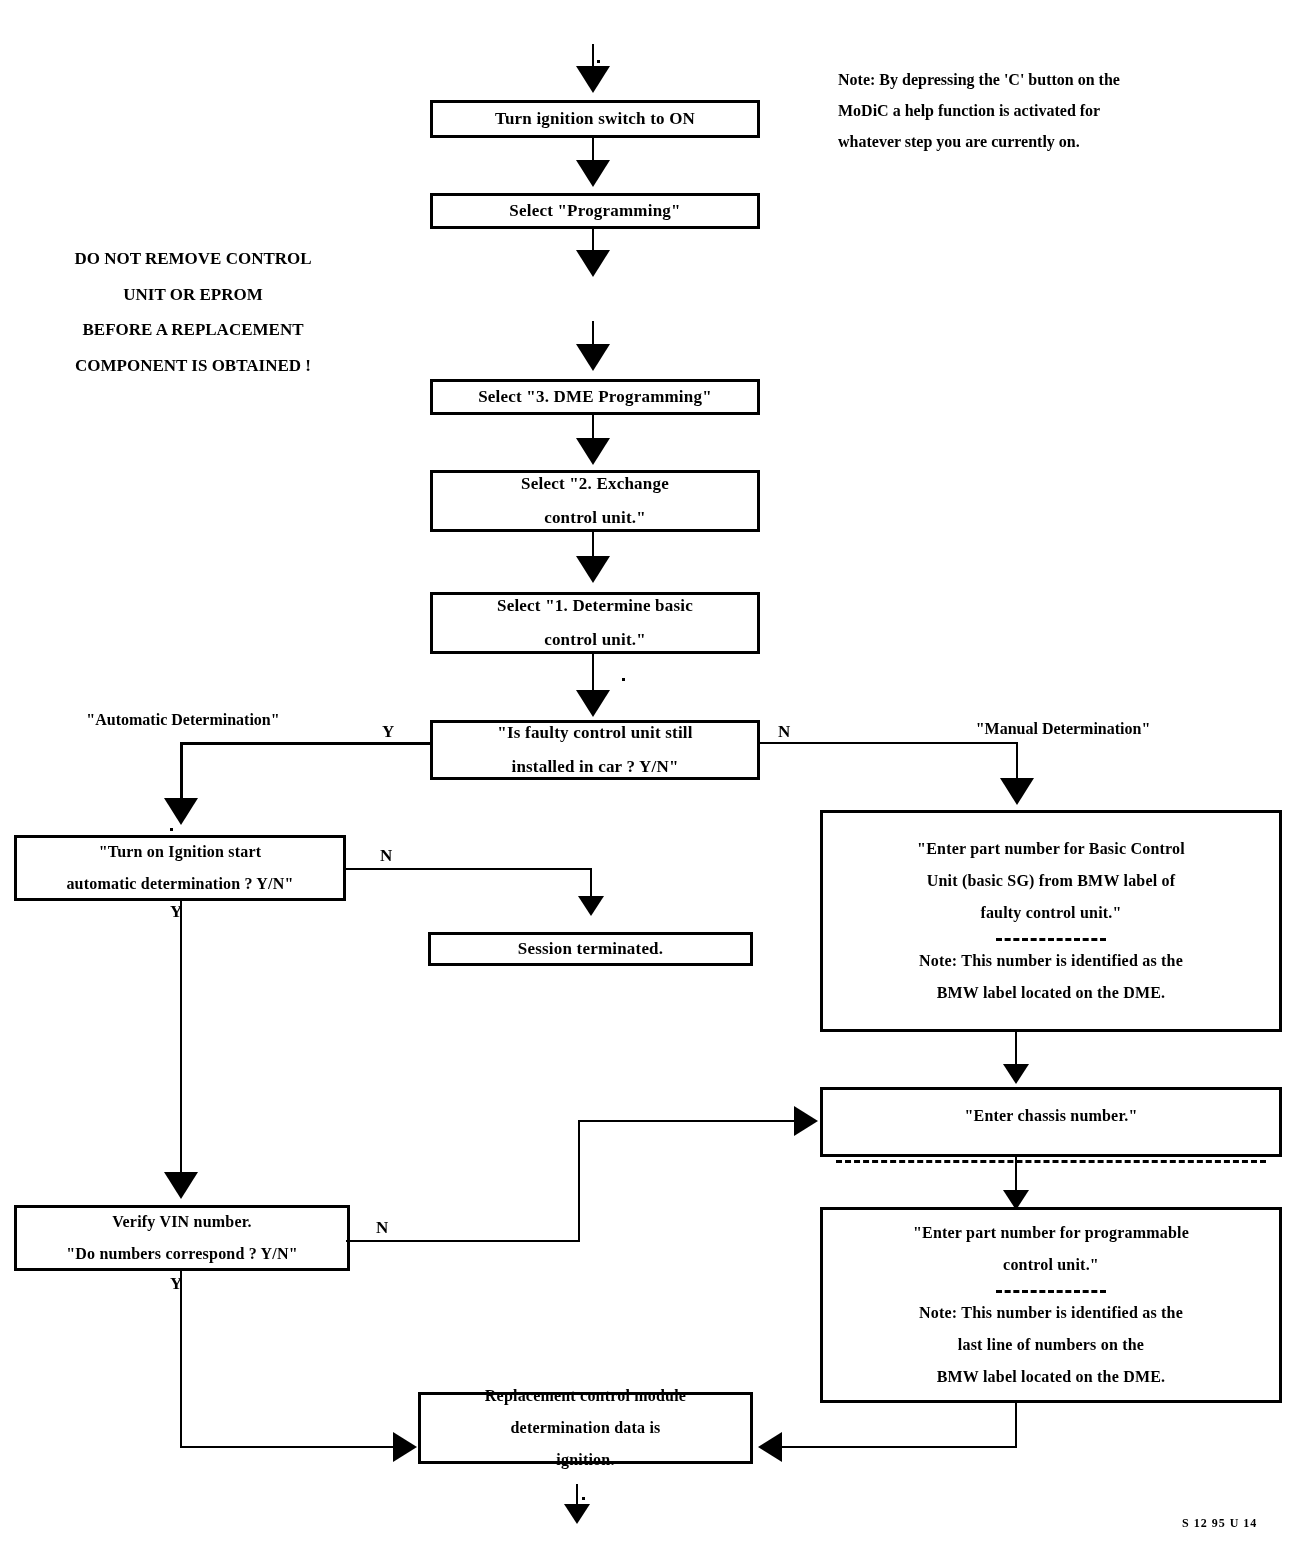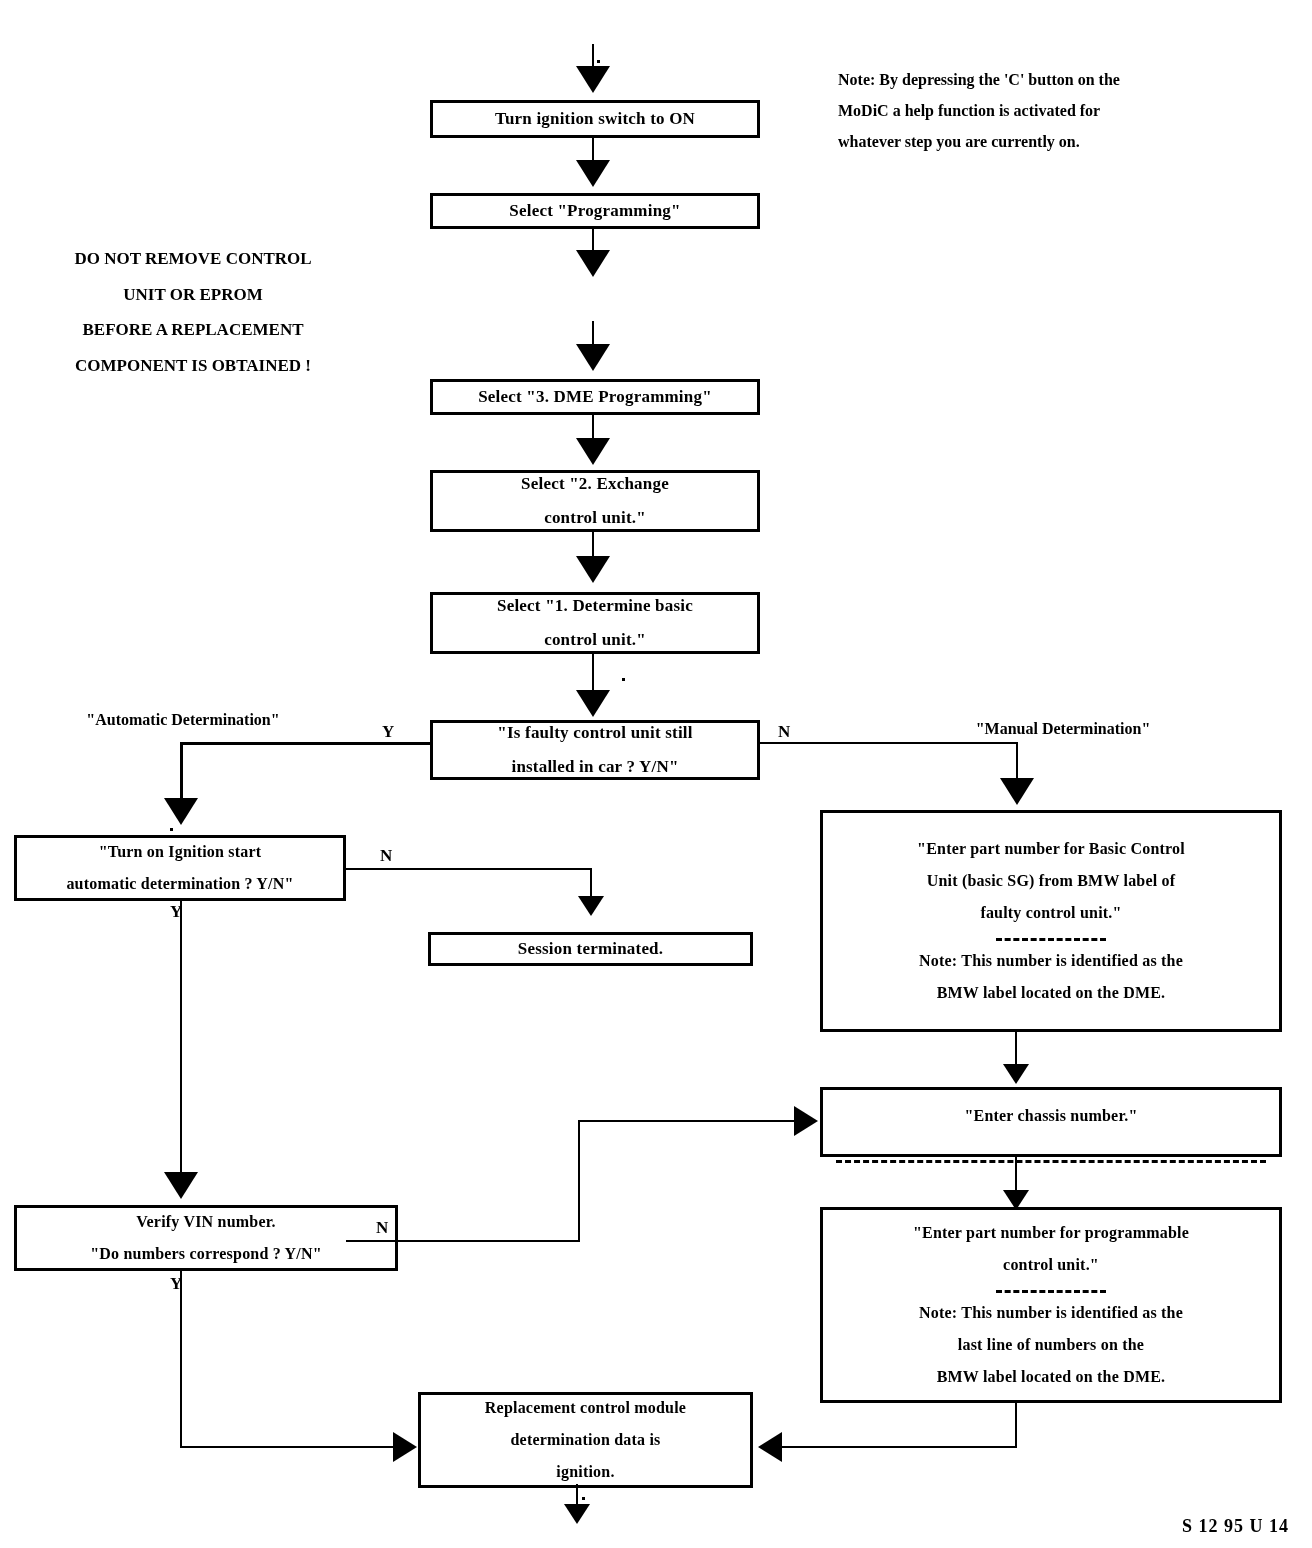--- a/index.html
+++ b/index.html
@@ -55,21 +55,21 @@
   .ftext.left{text-align:left;}
   .edgelabel{
     position:absolute;
     font-weight:bold;
     font-size:17px;
     font-family:"Liberation Serif", serif;
   }
   .footer{
     position:absolute;
     font-weight:bold;
-    font-size:18px;
+    font-size:12px;
     letter-spacing:1px;
   }
   
   .vline{position:absolute;width:2px;background:#000;}
   .hline{position:absolute;height:2px;background:#000;}
   .vline.thick{width:3px;}
   .hline.thick{height:3px;}
   .arrow-down{
     position:absolute;
     width:0;height:0;
@@ -213,37 +213,37 @@
     <span class="sep"></span>
     <span class="ln">Note: This number is identified as the</span>
     <span class="ln">last line of numbers on the</span>
     <span class="ln">BMW label located on the DME.</span>
   </div>
 
   <div class="vline" style="left:1015px;top:1403px;height:44px;"></div>
   <div class="hline" style="left:782px;top:1446px;width:235px;"></div>
   <div class="arrow-left" style="left:758px;top:1432px;"></div>
 
-  <div class="box tall" style="left:14px;top:1205px;width:384px;height:66px;font-size:16px;">
+  <div class="box tall" style="left:14px;top:1205px;width:336px;height:66px;font-size:16px;">
     <span class="ln">Verify VIN number.</span>
     <span class="ln">"Do numbers correspond ? Y/N"</span>
   </div>
 
   <div class="hline" style="left:346px;top:1240px;width:234px;"></div>
   <div class="edgelabel" style="left:376px;top:1218px;">N</div>
   <div class="vline" style="left:578px;top:1120px;height:121px;"></div>
   <div class="hline" style="left:578px;top:1120px;width:220px;"></div>
   <div class="arrow-right" style="left:794px;top:1106px;"></div>
 
   <div class="edgelabel" style="left:170px;top:1274px;">Y</div>
   <div class="vline" style="left:180px;top:1271px;height:177px;"></div>
   <div class="hline" style="left:180px;top:1446px;width:215px;"></div>
   <div class="arrow-right" style="left:393px;top:1432px;"></div>
 
-  <div class="box" style="left:418px;top:1392px;width:335px;height:96px;font-size:16px;line-height:2.0;align-items:center;">
+  <div class="box" style="left:418px;top:1392px;width:335px;height:72px;font-size:16px;line-height:2.0;align-items:center;">
     <span class="ln">Replacement control module</span>
     <span class="ln">determination data is</span>
     <span class="ln">ignition.</span>
   </div>
   <div class="vline" style="left:576px;top:1484px;height:26px;"></div>
   <div class="arrow-down sm" style="left:564px;top:1504px;"></div>
   <div class="speck" style="left:582px;top:1497px;"></div>
 
   <div class="footer" style="left:1182px;top:1516px;">S 12 95 U 14</div>
 

